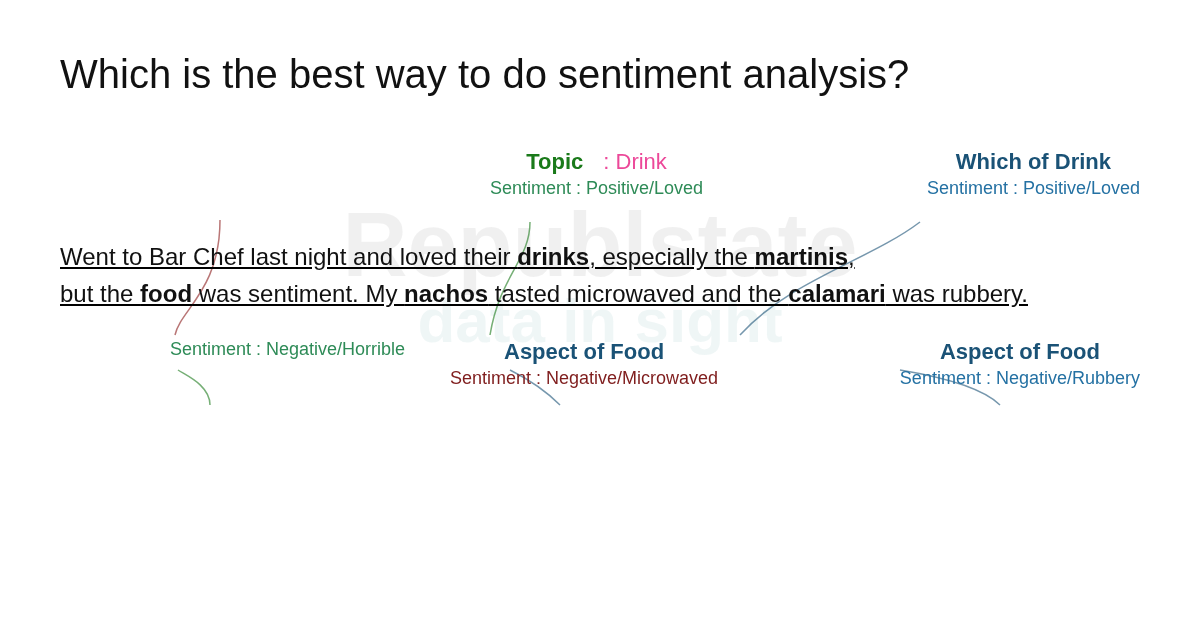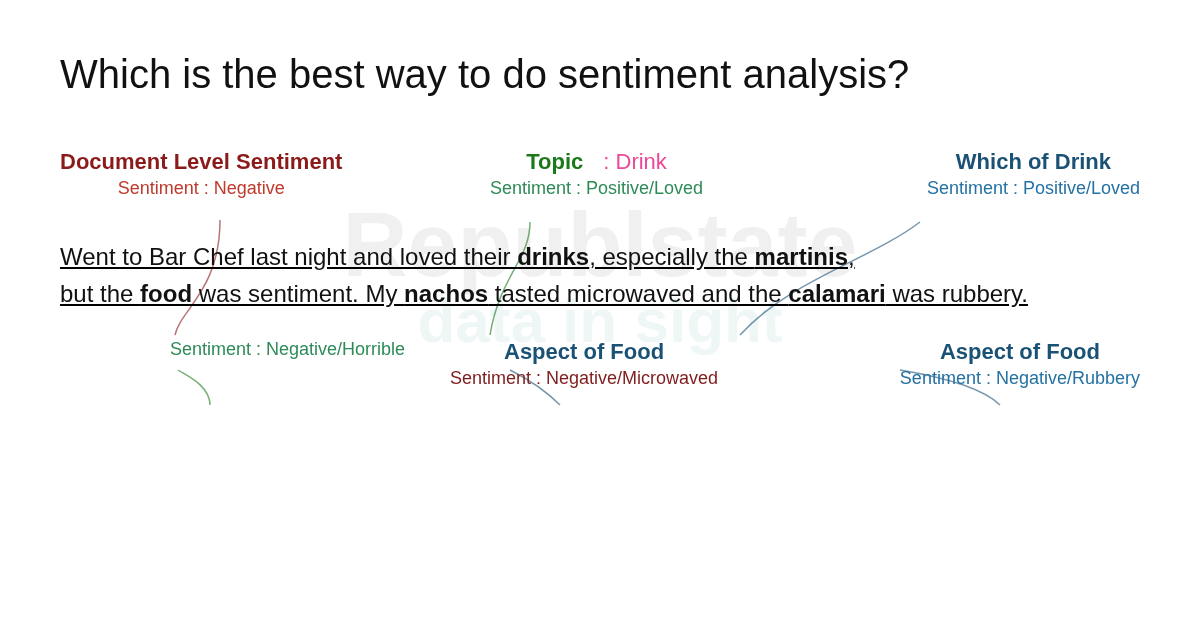--- a/index.html
+++ b/index.html
@@ -171,24 +171,20 @@
     <div class="watermark-line1">Republstate</div>
     <div class="watermark-line2">data in sight</div>
   </div>
 
   <h1 class="title">Which is the best way to do sentiment analysis?</h1>
 
   <div class="diagram">
 
     <div style="position:relative; height: 80px; margin-bottom: 10px;">
 
-      <div class="label-block doc-level">
-        <span class="label-title">Document Level Sentiment</span>
-        <span class="label-sentiment">Sentiment : Negative</span>
-      </div>
 
       <div class="label-block topic-drink">
         <span class="label-title">
           <span style="color:#1a7a1a; font-weight:700;">Topic</span><span style="color:#ec4899; font-weight:400;margin-left:20px;">: Drink</span>
         </span>
         <span class="label-sentiment" style="color:#2e8b57;">Sentiment : Positive/Loved</span>
       </div>
 
       <div class="label-block aspect-drink">
         <span class="label-title" style="color:#1a5276;">Which of Drink</span>

